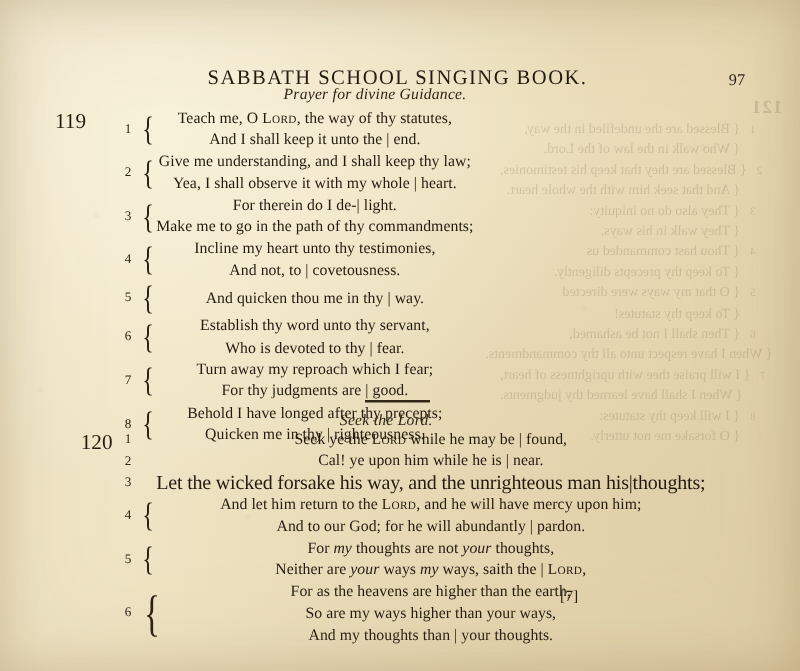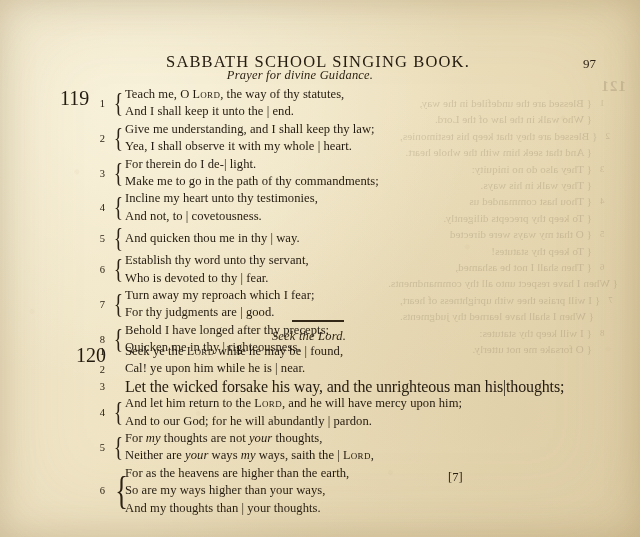--- a/index.html
+++ b/index.html
@@ -116,24 +116,24 @@
     background: #332717;
   }
 
   
   .block { position: absolute; }
   #hymn119 { top: 86px; left: 0; }
   #hymn120 { top: 343px; left: 0; }
 
   .hymnno {
     position: absolute;
-    left: 60px;
+    left: 44px;
     width: 46px;
     text-align: left;
-    font-size: 20px;
+    font-size: 17px;
     color: #241b10;
   }
   #hymn119 .hymnno { top: 1px; }
   #hymn120 .hymnno { top: 1px; text-align: right; }
 
   .verse {
     display: flex;
     align-items: center;
     position: relative;
   }
@@ -165,20 +165,21 @@
   .brace.b3 span { font-size: 40px; transform: scaleX(0.66) translateY(0px); }
   .brace.none { visibility: hidden; }
 
   .lines { flex: 1 1 auto; }
   .ln {
     font-size: 12.6px;
     line-height: 17.4px;
     white-space: nowrap;
     color: #241b10;
     letter-spacing: 0.05px;
+    text-align: center;
   }
   .ln.narrow { letter-spacing: -0.15px; font-size: 16px; }
   .sc {
     font-variant: small-caps;
     font-size: 12.2px;
     letter-spacing: 0.3px;
   }
   .it { font-style: italic; }
 
   #signature {

